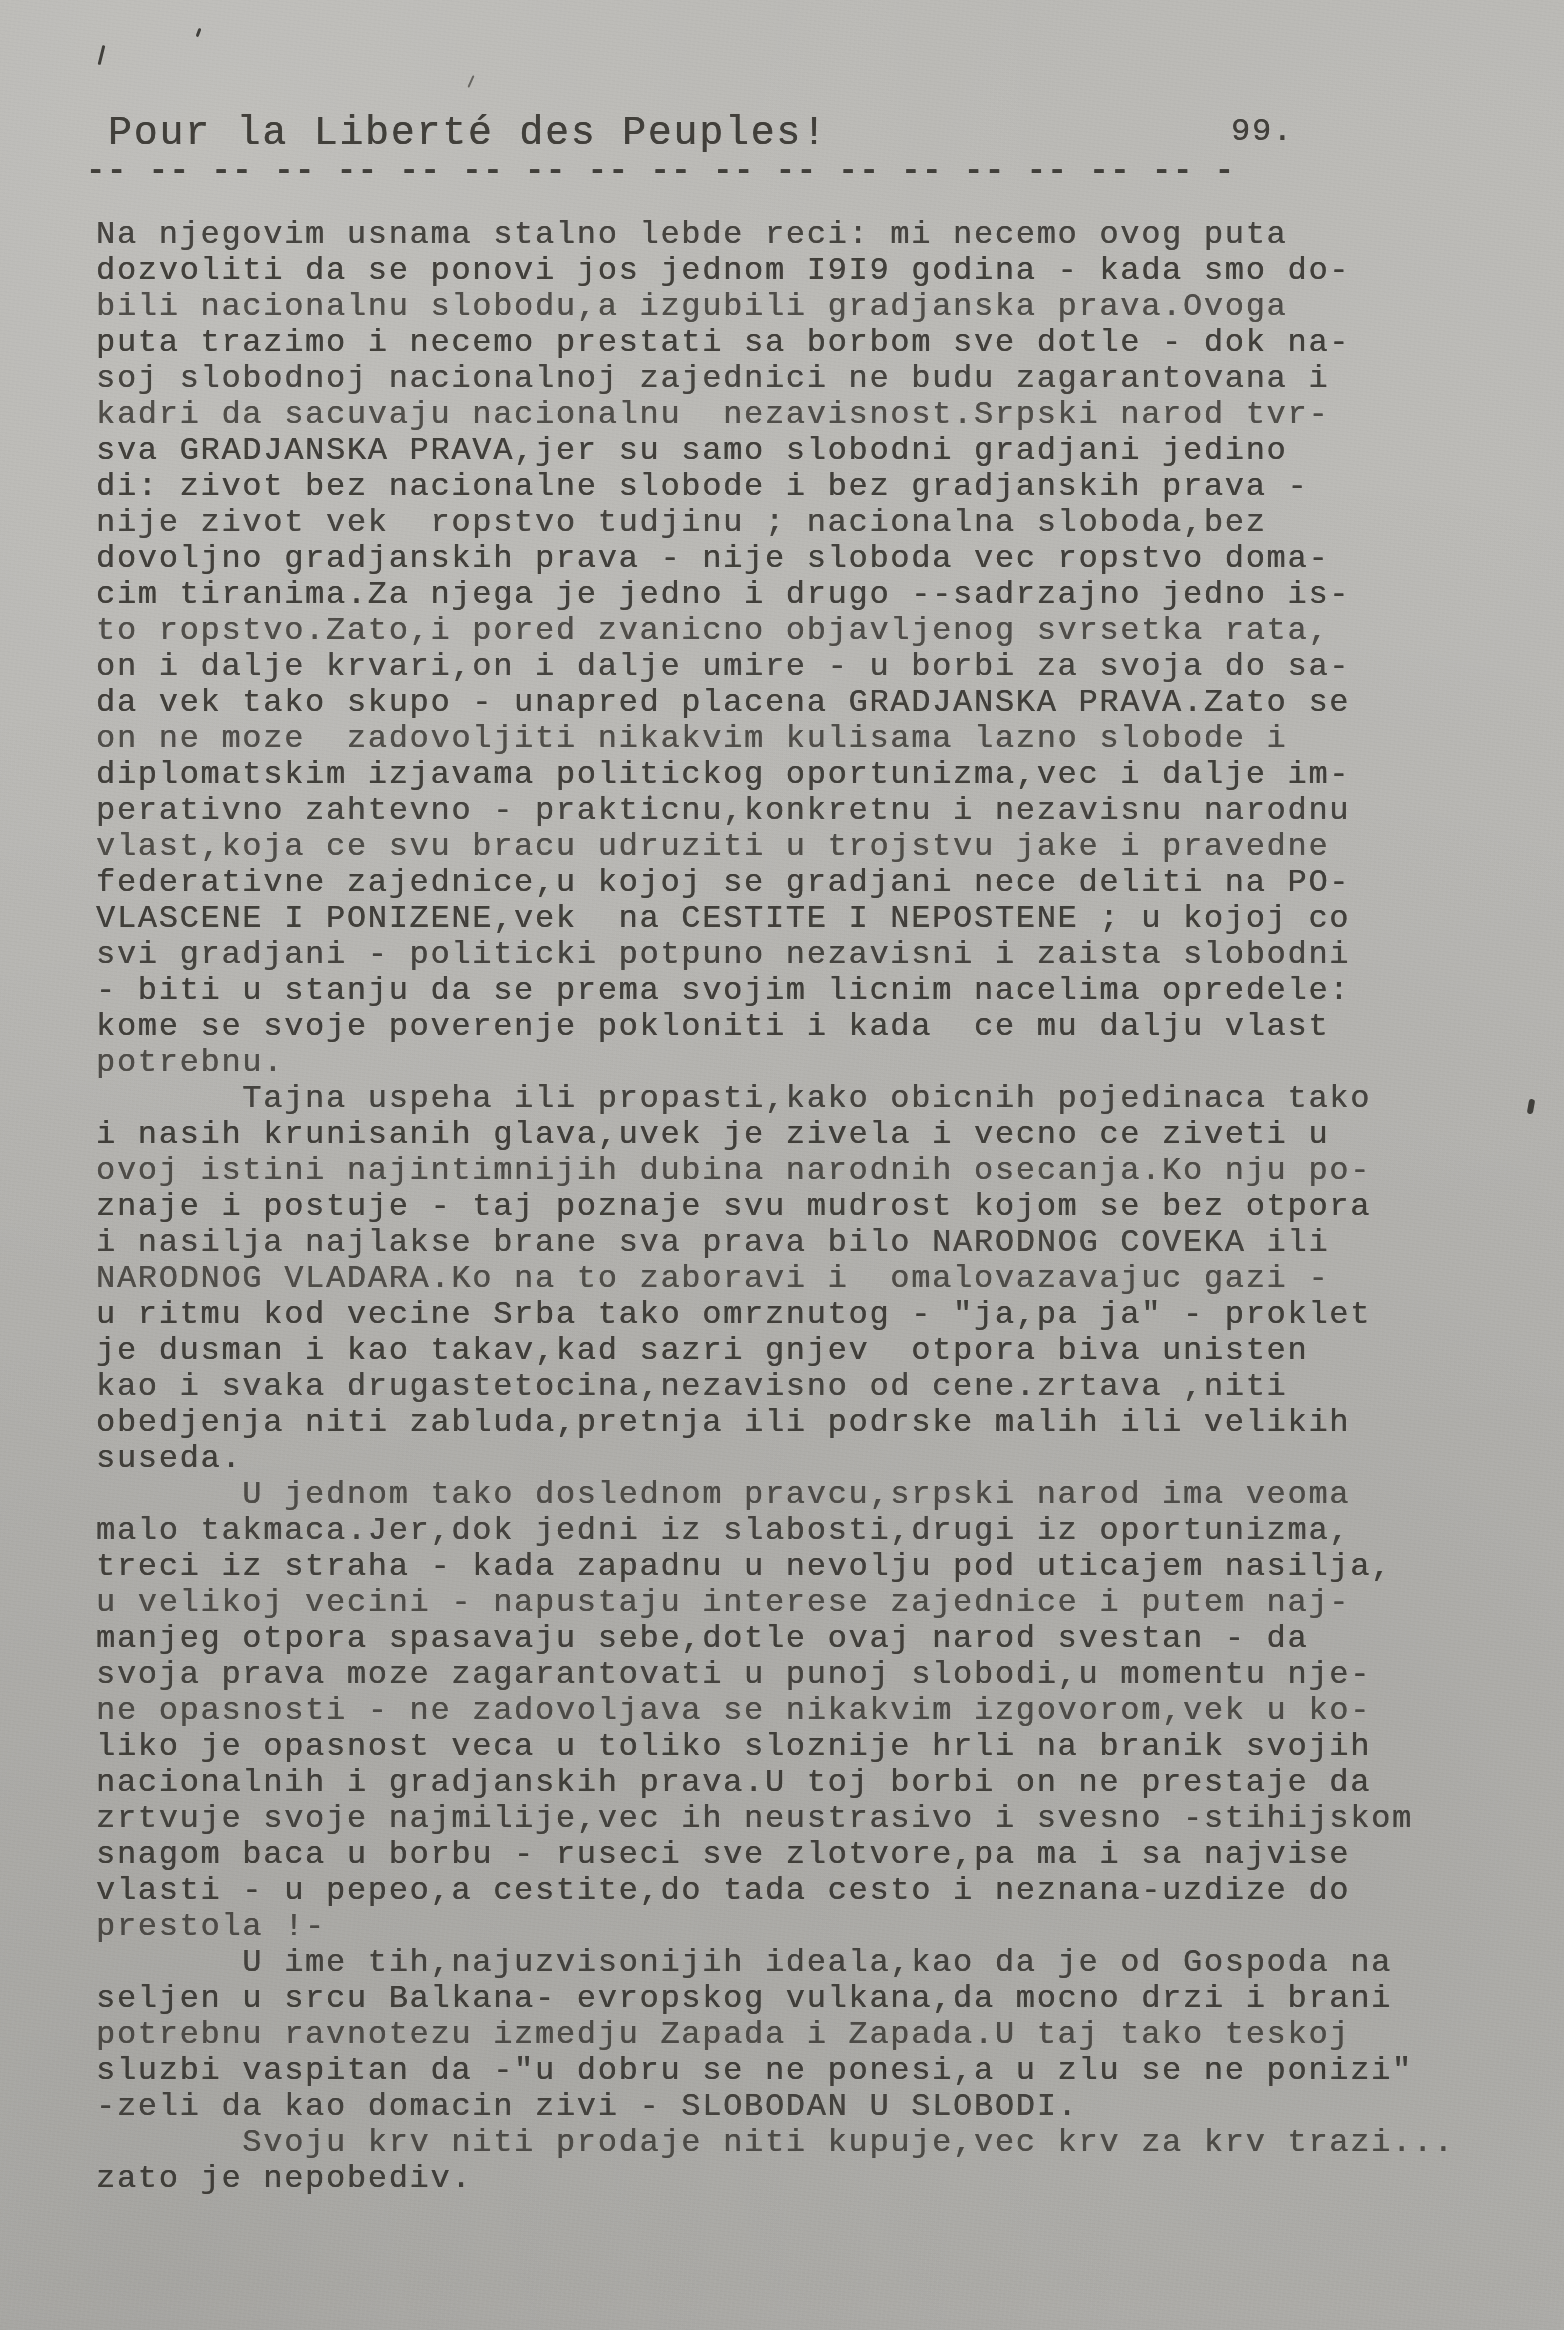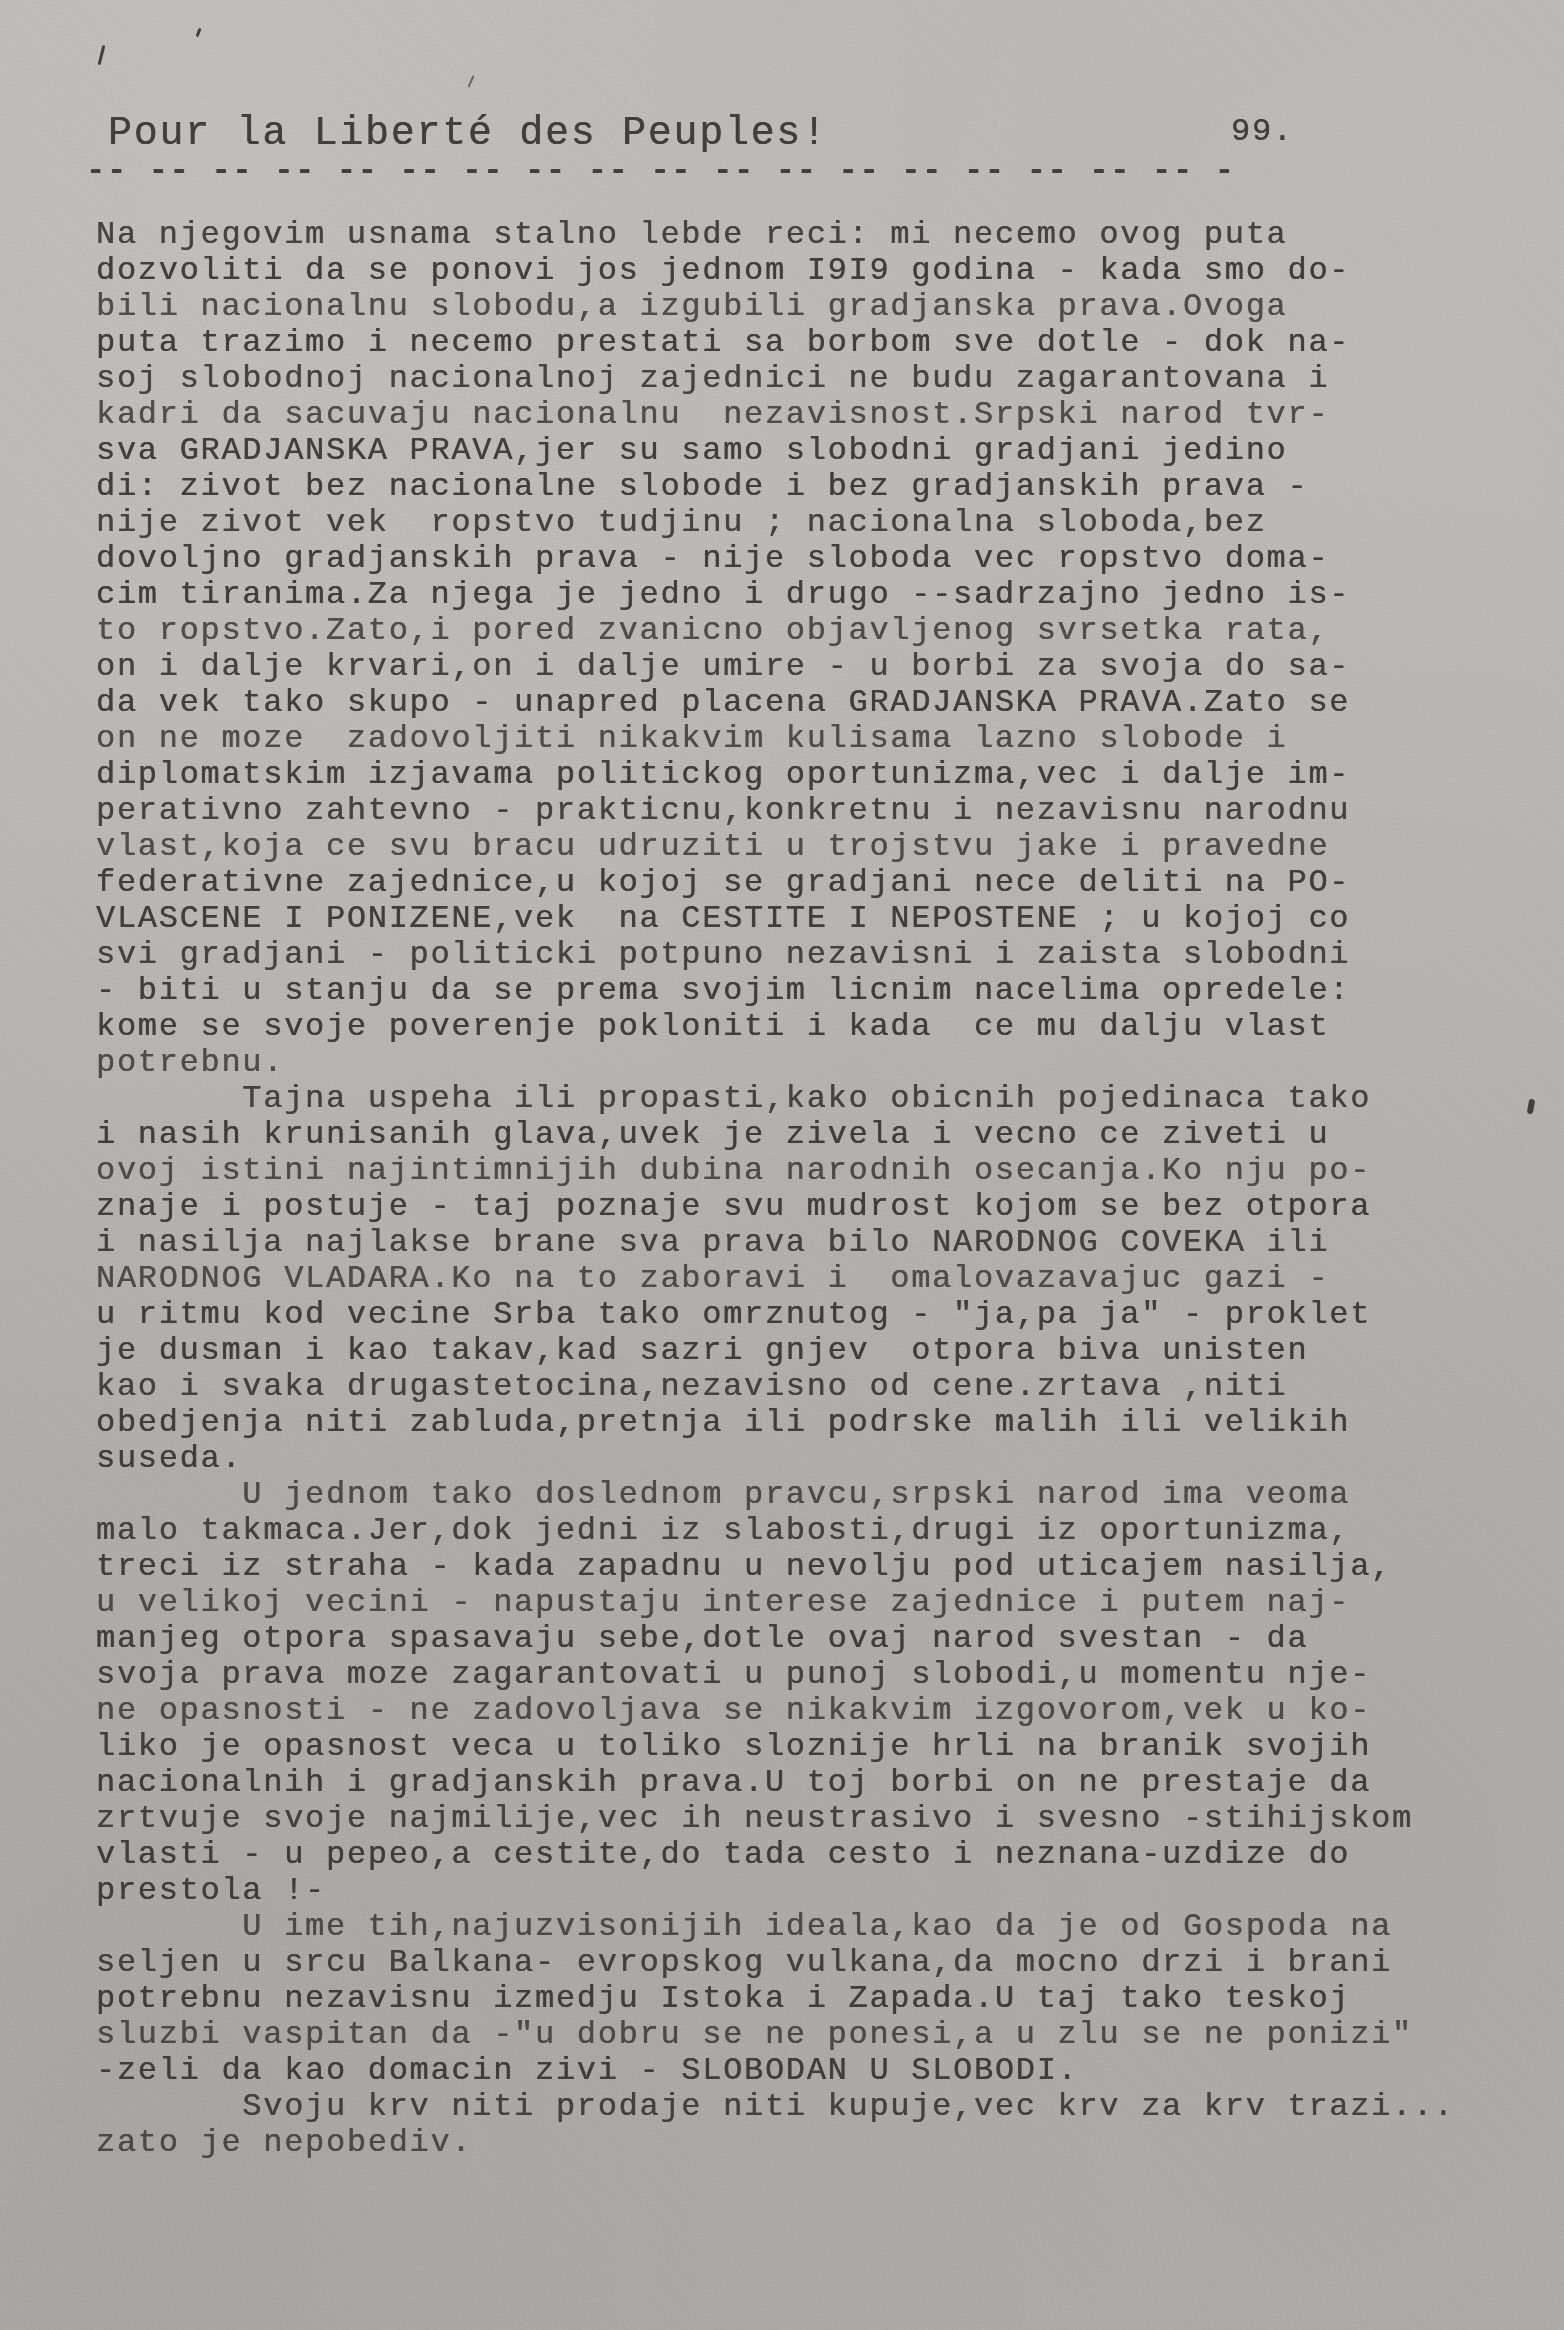--- a/index.html
+++ b/index.html
@@ -98,25 +98,26 @@
     <div class="line">       U jednom tako doslednom pravcu,srpski narod ima veoma</div>
     <div class="line">malo takmaca.Jer,dok jedni iz slabosti,drugi iz oportunizma,</div>
     <div class="line">treci iz straha - kada zapadnu u nevolju pod uticajem nasilja,</div>
     <div class="line">u velikoj vecini - napustaju interese zajednice i putem naj-</div>
     <div class="line">manjeg otpora spasavaju sebe,dotle ovaj narod svestan - da</div>
     <div class="line">svoja prava moze zagarantovati u punoj slobodi,u momentu nje-</div>
     <div class="line">ne opasnosti - ne zadovoljava se nikakvim izgovorom,vek u ko-</div>
     <div class="line">liko je opasnost veca u toliko sloznije hrli na branik svojih</div>
     <div class="line">nacionalnih i gradjanskih prava.U toj borbi on ne prestaje da</div>
     <div class="line">zrtvuje svoje najmilije,vec ih neustrasivo i svesno -stihijskom</div>
+    <div class="line">snagom baca u borbu - ruseci sve zlotvore,pa ma i sa najvise</div>
     <div class="line">vlasti - u pepeo,a cestite,do tada cesto i neznana-uzdize do</div>
     <div class="line">prestola !-</div>
     <div class="line">       U ime tih,najuzvisonijih ideala,kao da je od Gospoda na</div>
     <div class="line">seljen u srcu Balkana- evropskog vulkana,da mocno drzi i brani</div>
-    <div class="line">potrebnu nezavisnu izmedju Istoka i Zapada.U taj tako teskoj</div>
+    <div class="line">potrebnu ravnotezu izmedju Zapada i Zapada.U taj tako teskoj</div>
     <div class="line">sluzbi vaspitan da -"u dobru se ne ponesi,a u zlu se ne ponizi"</div>
     <div class="line">-zeli da kao domacin zivi - SLOBODAN U SLOBODI.</div>
     <div class="line">       Svoju krv niti prodaje niti kupuje,vec krv za krv trazi...</div>
     <div class="line">zato je nepobediv.</div>
   </div>
 
 <div id="speck-1" class="speck"></div>
 <div id="speck-2" class="speck"></div>
 <div id="speck-3" class="speck"></div>
 <div id="speck-4" class="speck"></div>

